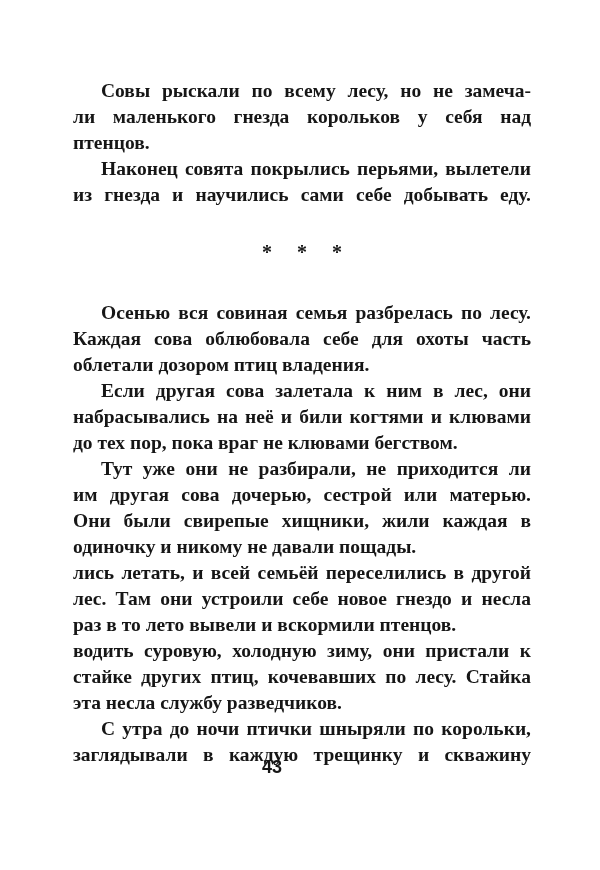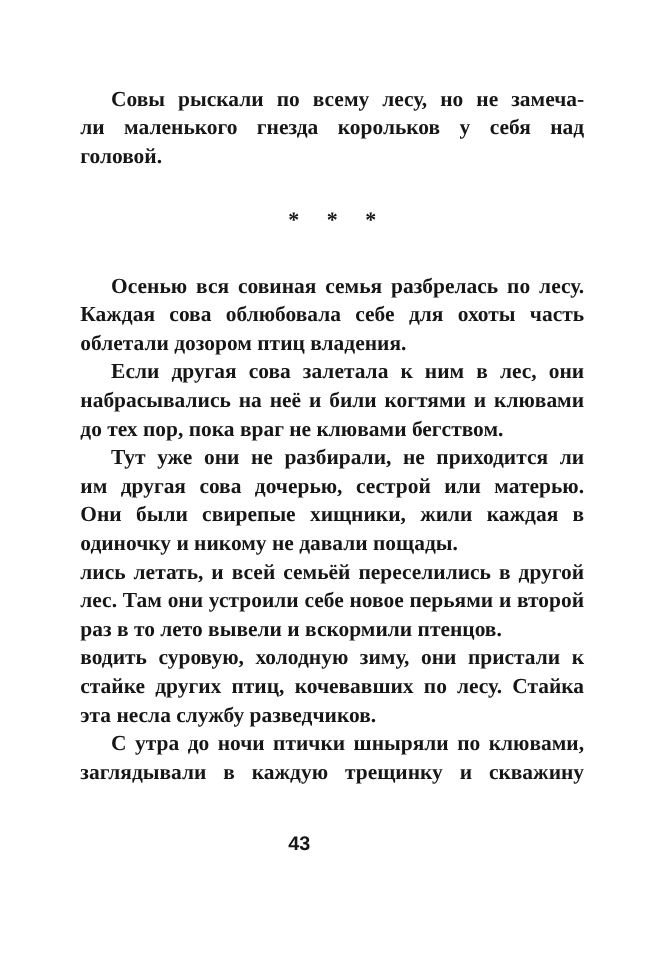--- a/index.html
+++ b/index.html
@@ -25,21 +25,25 @@
     }
   </style>
 </head>
 <body>
 
 <div class="page">
 
   <p class="para">
     <span class="line indent">Совы рыскали по всему лесу, но не замеча-</span>
     <span class="line">ли маленького гнезда корольков у себя над</span>
-    <span class="line last">головой.</span>
+    <span class="line last">птенцов.</span>
+  </p>
+  <p class="para">
+    <span class="line indent">Наконец совята покрылись перьями, вылетели</span>
+    <span class="line">из гнезда и научились сами себе добывать еду.</span>
   </p>
 
   <div class="stars">* * *</div>
 
   <p class="para">
     <span class="line indent">Осенью вся совиная семья разбрелась по лесу.</span>
     <span class="line">Каждая сова облюбовала себе для охоты часть</span>
     <span class="line last">облетали дозором птиц владения.</span>
   </p>
   <p class="para">
@@ -48,27 +52,27 @@
     <span class="line last">до тех пор, пока враг не клювами бегством.</span>
   </p>
   <p class="para">
     <span class="line indent">Тут уже они не разбирали, не приходится ли</span>
     <span class="line">им другая сова дочерью, сестрой или матерью.</span>
     <span class="line">Они были свирепые хищники, жили каждая в</span>
     <span class="line last">одиночку и никому не давали пощады.</span>
   </p>
   <p class="para">
     <span class="line">лись летать, и всей семьёй переселились в другой</span>
-    <span class="line">лес. Там они устроили себе новое перьями и второй</span>
+    <span class="line">лес. Там они устроили себе новое гнездо и несла</span>
     <span class="line last">раз в то лето вывели и вскормили птенцов.</span>
   </p>
   <p class="para">
     <span class="line">водить суровую, холодную зиму, они пристали к</span>
     <span class="line">стайке других птиц, кочевавших по лесу. Стайка</span>
     <span class="line last">эта несла службу разведчиков.</span>
   </p>
   <p class="para">
-    <span class="line indent">С утра до ночи птички шныряли по клювами,</span>
+    <span class="line indent">С утра до ночи птички шныряли по корольки,</span>
     <span class="line">заглядывали в каждую трещинку и скважину</span>
   </p>
 </div>
 
 <div class="page-number">43</div>
 
 </body></html>

